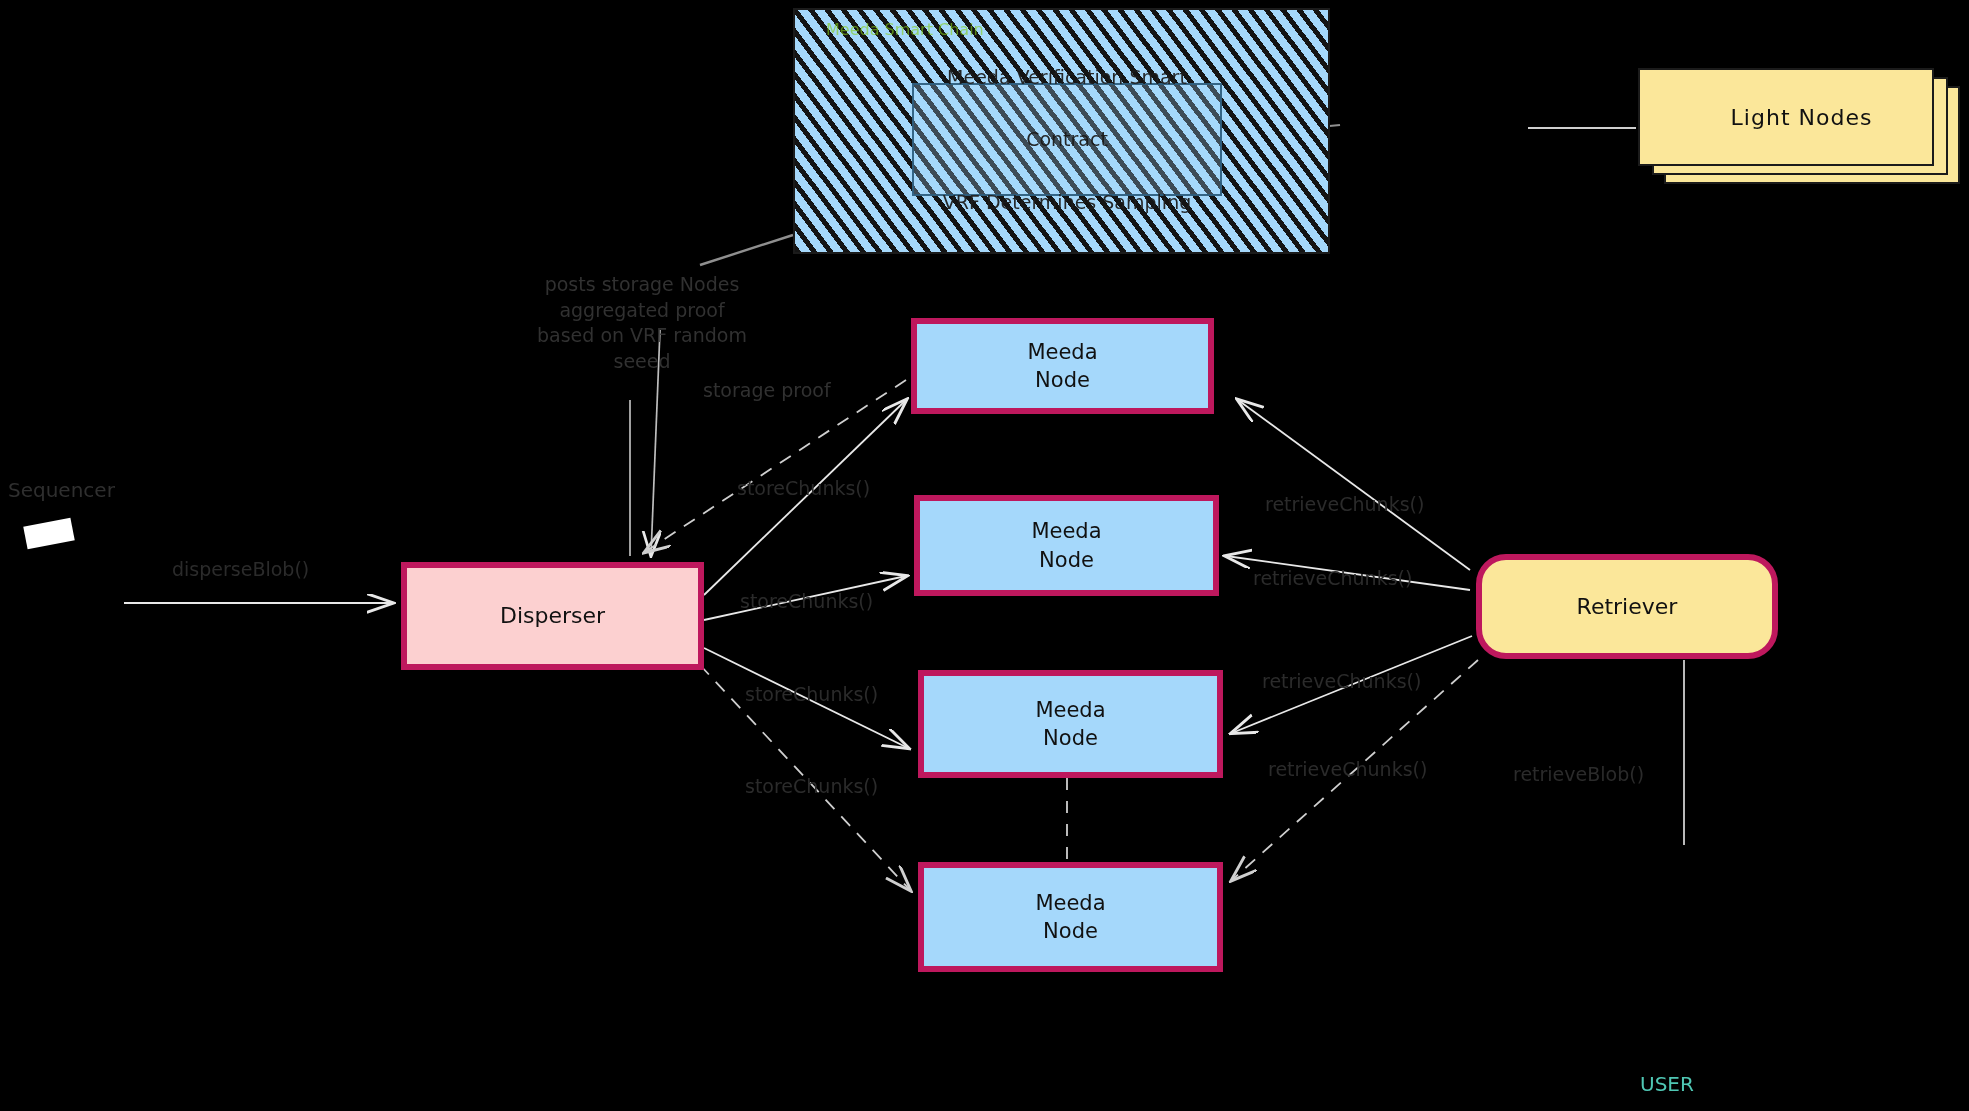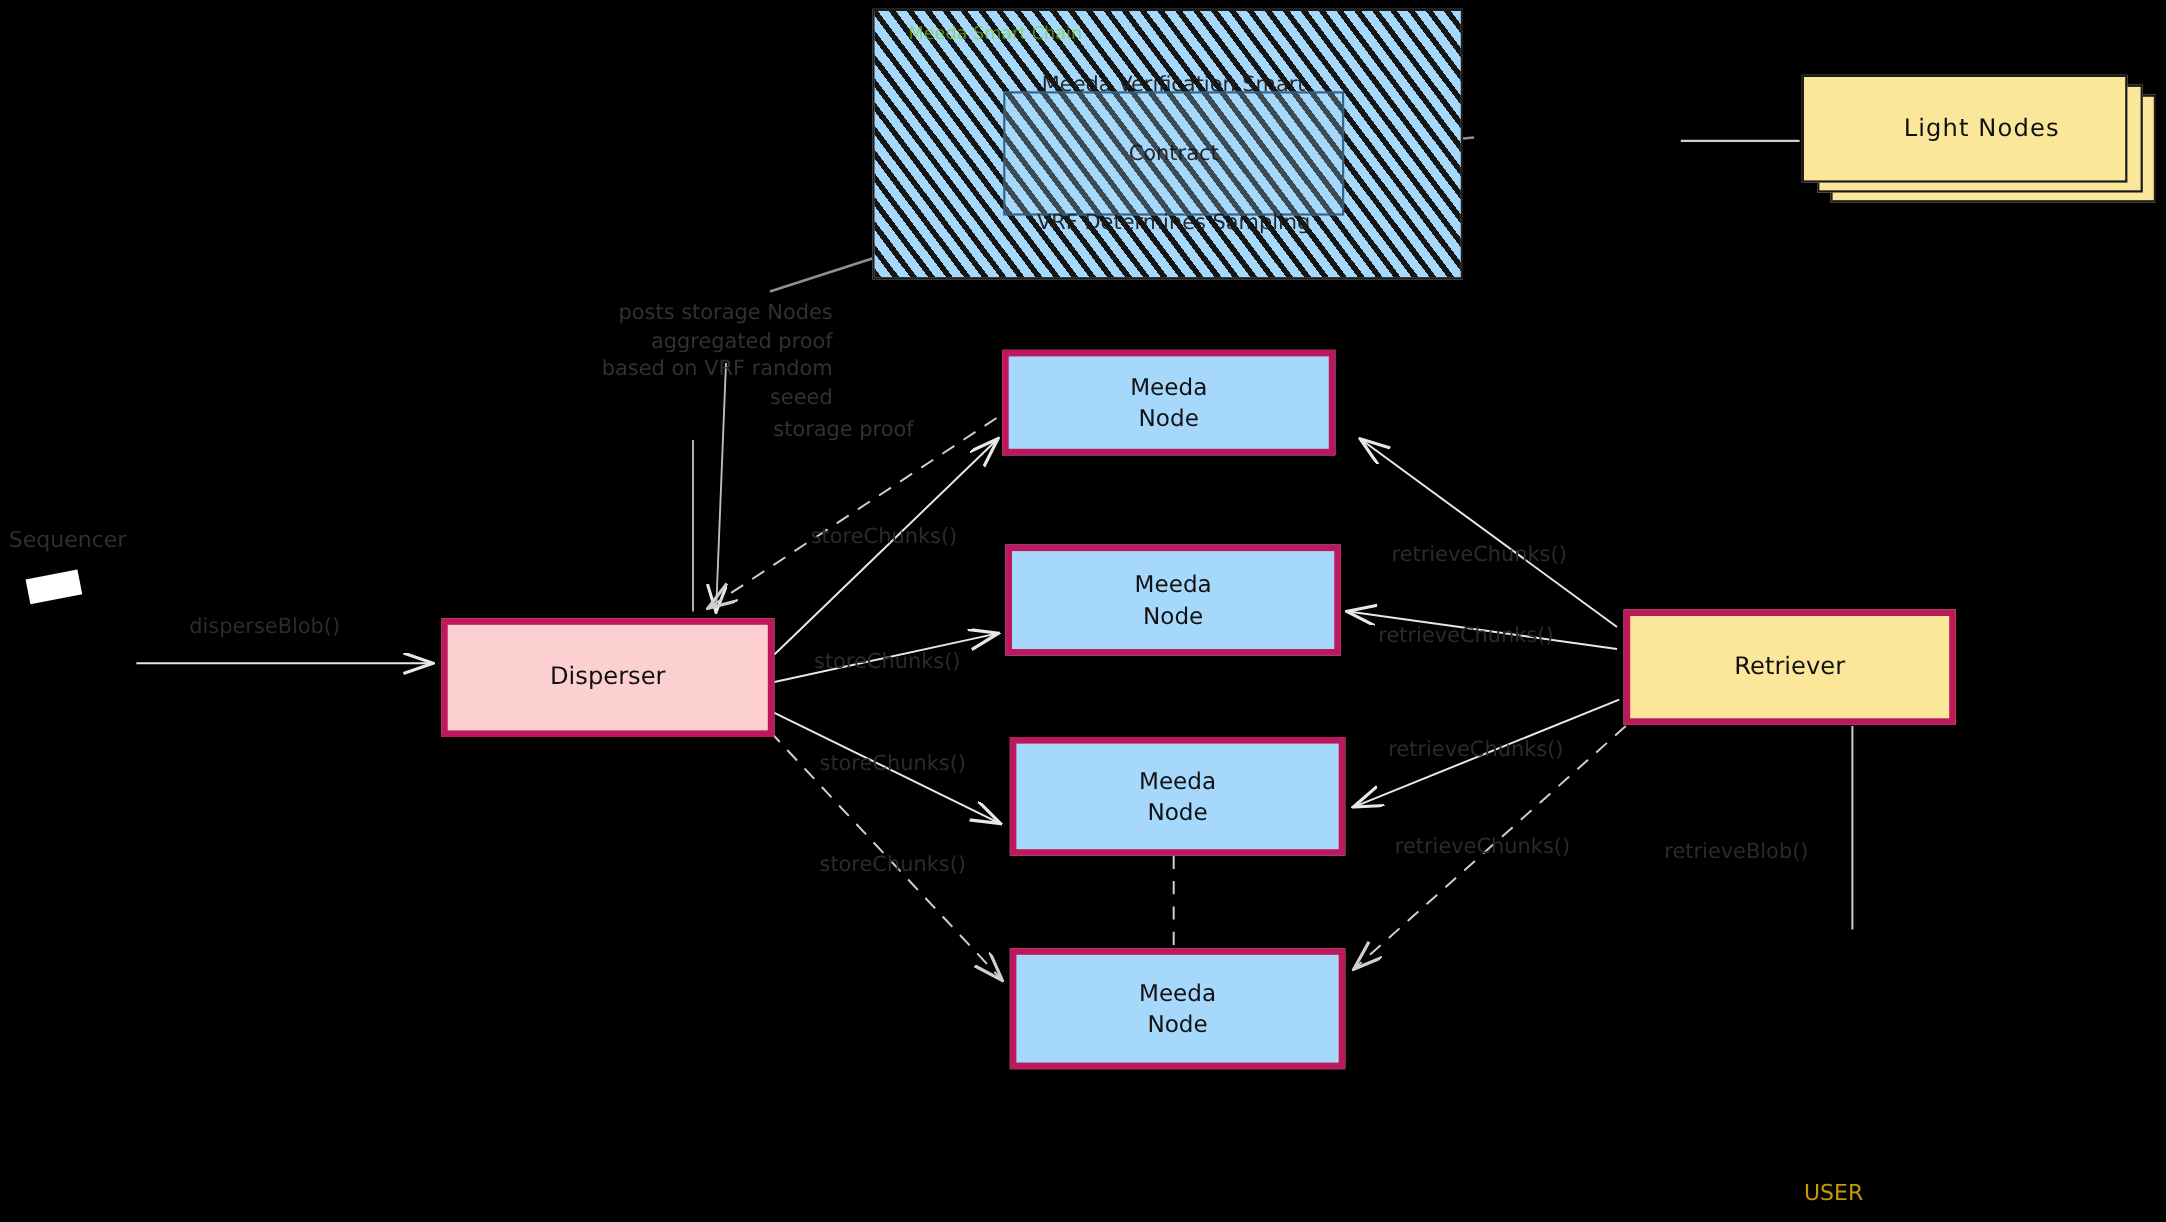--- a/index.html
+++ b/index.html
@@ -27,21 +27,21 @@
     background:rgba(165,216,251,0.30);
     display:flex;flex-direction:column;align-items:center;justify-content:center;
     font-size:19px;color:#1d1d1d;line-height:1.6;text-align:center;opacity:.95;}
 
   .lbl{position:absolute;color:#2b2b2b;font-size:19px;white-space:pre;line-height:1.35;}
   .lbl.center{text-align:center;}
   .lbl.dim{color:#3a3a3a;opacity:.85;}
 
   .seqlabel{position:absolute;font-size:20px;color:#3b3b3b;opacity:.8;}
   .seqmark{position:absolute;background:#fff;transform:rotate(-11deg);}
-  .userlabel{position:absolute;font-size:20px;color:#eab308;opacity:.85;}
+  .userlabel{position:absolute;font-size:20px;color:#5eead4;opacity:.85;}
 </style>
 </head>
 <body>
 
 <div id="stage">
 
   <svg class="layer">
     <defs>
       <marker id="ah" markerWidth="16" markerHeight="16" refX="14" refY="5.2" orient="auto">
         <path d="M0,0 L15,5.2 L0,10.4" fill="none" stroke="#e8e8e8" stroke-width="1.6"></path>
@@ -156,32 +156,32 @@
     <div>
       <span>Meeda</span>
       <span>Node</span>
     </div>
   </div>
 
   <div class="node disperser" style="left:401px;top:562px;width:303px;height:108px;">
     <span>Disperser</span>
   </div>
 
-  <div class="node retriever" style="left:1476px;top:554px;width:302px;height:105px;">
+  <div class="node retriever" style="left:1476px;top:554px;width:302px;height:105px;border-radius:30px;">
     <span>Retriever</span>
   </div>
 
   <div class="seqlabel" style="left:8px;top:478px;">Sequencer</div>
   <div class="seqmark" style="left:25px;top:522px;width:48px;height:23px;"></div>
 
   <div class="userlabel" style="left:1640px;top:1072px;">USER</div>
 
   <div class="lbl" style="left:172px;top:557px;">disperseBlob()</div>
 
-  <div class="lbl center dim" style="left:527px;top:272px;width:230px;text-align:right;">posts storage Nodes
+  <div class="lbl center dim" style="left:527px;top:272px;width:230px;">posts storage Nodes
 aggregated proof
 based on VRF random
 seeed</div>
 
   <div class="lbl dim" style="left:703px;top:378px;">storage proof</div>
 
   <div class="lbl" style="left:737px;top:476px;">storeChunks()</div>
   <div class="lbl" style="left:740px;top:589px;">storeChunks()</div>
   <div class="lbl" style="left:745px;top:682px;">storeChunks()</div>
   <div class="lbl" style="left:745px;top:774px;">storeChunks()</div>

